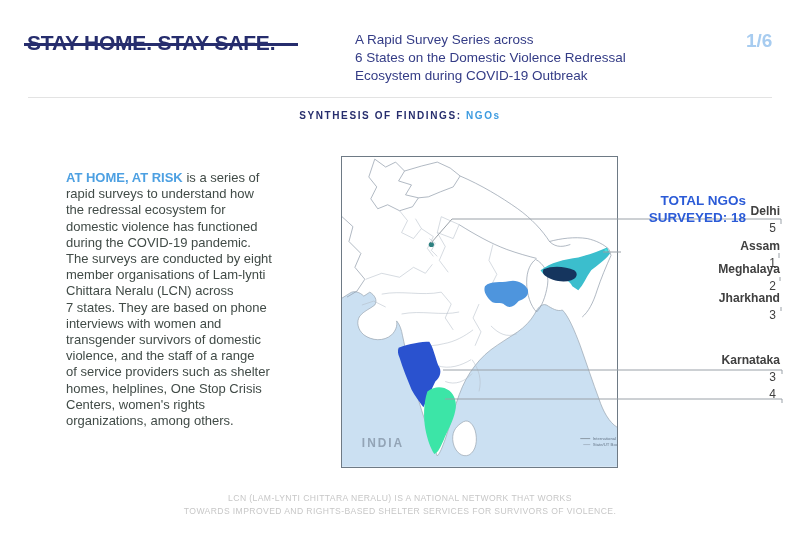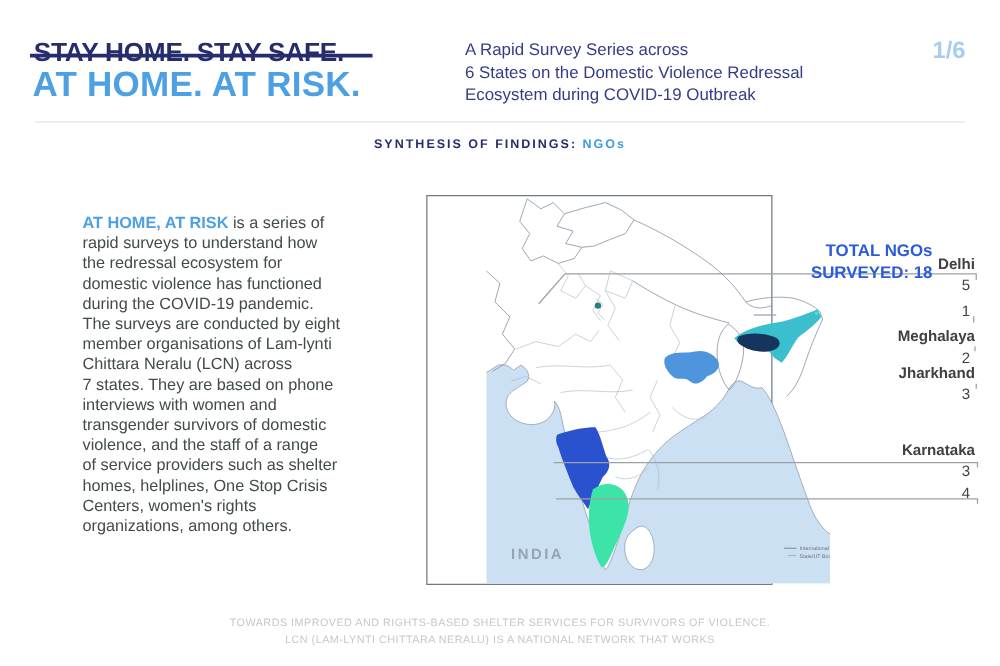--- a/index.html
+++ b/index.html
@@ -4,56 +4,55 @@
 <style>
   html,body{margin:0;padding:0;background:#ffffff;}
   .stage{position:relative;width:800px;height:533px;background:#fff;overflow:hidden;
          font-family:"Liberation Sans",sans-serif;}
   
   .title-struck{position:absolute;left:27px;top:31px;font-size:21px;font-weight:800;
 межcolor:#262D6D;letter-spacing:-0.2px;color:#262D6D;white-space:nowrap;}
   .strike-line{position:absolute;left:24px;top:43px;width:274px;height:2.5px;background:#262D6D;}
   .title-main{position:absolute;left:26px;top:52px;font-size:28px;font-weight:800;
               color:#4DA0E2;white-space:nowrap;letter-spacing:0.2px;}
-  .subtitle{position:absolute;left:372px;top:31px;font-size:13.5px;line-height:18px;
+  .subtitle{position:absolute;left:355px;top:31px;font-size:13.5px;line-height:18px;
             font-weight:500;color:#343C86;white-space:pre-line;}
   .page-num{position:absolute;left:746px;top:30px;font-size:19px;font-weight:800;color:#A7CCF0;}
   .divider{position:absolute;left:28px;top:97px;width:744px;height:1px;background:#E3E3E3;}
   
   .section-heading{position:absolute;left:0;top:110px;width:800px;text-align:center;
                    font-size:10px;font-weight:800;letter-spacing:1.6px;}
   .section-heading .pre{color:#262D6D;} .section-heading .hi{color:#3D9BE0;}
   
   .intro{position:absolute;left:66px;top:157px;width:252px;font-size:13px;line-height:16.2px;
          color:#414B47;white-space:pre-line;}
   .intro .lead{color:#4DA0E2;font-weight:700;}
   
   .map-box{position:absolute;left:341px;top:156px;width:277px;height:312px;
-           border:1px solid #6E7A85;background:#fff;box-sizing:border-box;z-index:1;padding-left:47px;}
+           border:1px solid #6E7A85;background:#fff;box-sizing:border-box;z-index:1;}
   .map-box svg{display:block;}
   
   .overlay{position:absolute;left:0;top:0;width:800px;height:533px;pointer-events:none;z-index:2;}
   
   .total-block{position:absolute;left:560px;top:155px;width:186px;text-align:right;
                font-size:13.5px;line-height:17px;font-weight:800;color:#2B5BD7;white-space:pre-line;z-index:3;margin-top:37px;}
   .state-label{position:absolute;left:620px;width:160px;text-align:right;z-index:3;color:#404040;}
   .state-label .nm{font-size:12.1px;font-weight:700;}
   .state-label .ct{font-size:12px;font-weight:500;margin-top:3px;padding-right:4px;}
   
   .footer{position:absolute;left:0;top:492px;width:800px;text-align:center;
           font-size:8.6px;line-height:13px;font-weight:500;letter-spacing:0.4px;color:#C7C7C7;}
 </style>
 </head>
 <body>
 
 <div class="stage">
 
   <div class="title-struck">STAY HOME. STAY SAFE.</div>
   <div class="strike-line"></div>
-  <div class="title-main">AT HOME. AT RISK.</div>
   <div class="subtitle">A Rapid Survey Series across
 6 States on the Domestic Violence Redressal
 Ecosystem during COVID-19 Outbreak</div>
   <div class="page-num">1/6</div>
   <div class="divider"></div>
 
   <div class="section-heading">
     <span class="pre">SYNTHESIS OF FINDINGS: </span><span class="hi">NGOs</span>
   </div>
 
@@ -161,36 +160,37 @@
   </svg>
 
   <div class="total-block">TOTAL NGOs
 SURVEYED: 18</div>
 
   <div class="state-label" style="top:204px">
     <div class="nm">Delhi</div>
     <div class="ct">5</div>
   </div>
   <div class="state-label" style="top:239px">
+    <div class="nm">Assam</div>
     <div class="ct">1</div>
   </div>
   <div class="state-label" style="top:262px">
     <div class="nm">Meghalaya</div>
     <div class="ct">2</div>
   </div>
   <div class="state-label" style="top:291px">
     <div class="nm">Jharkhand</div>
     <div class="ct">3</div>
   </div>
   <div class="state-label" style="top:353px">
     <div class="nm">Karnataka</div>
     <div class="ct">3</div>
   </div>
   <div class="state-label" style="top:384px">
     <div class="ct">4</div>
   </div>
 
   <div class="footer">
+    <div>LCN (LAM-LYNTI CHITTARA NERALU) IS A NATIONAL NETWORK THAT WORKS</div>
     <div>TOWARDS IMPROVED AND RIGHTS-BASED SHELTER SERVICES FOR SURVIVORS OF VIOLENCE.</div>
-    <div>LCN (LAM-LYNTI CHITTARA NERALU) IS A NATIONAL NETWORK THAT WORKS</div>
   </div>
 
 </div>
 
 </body></html>

